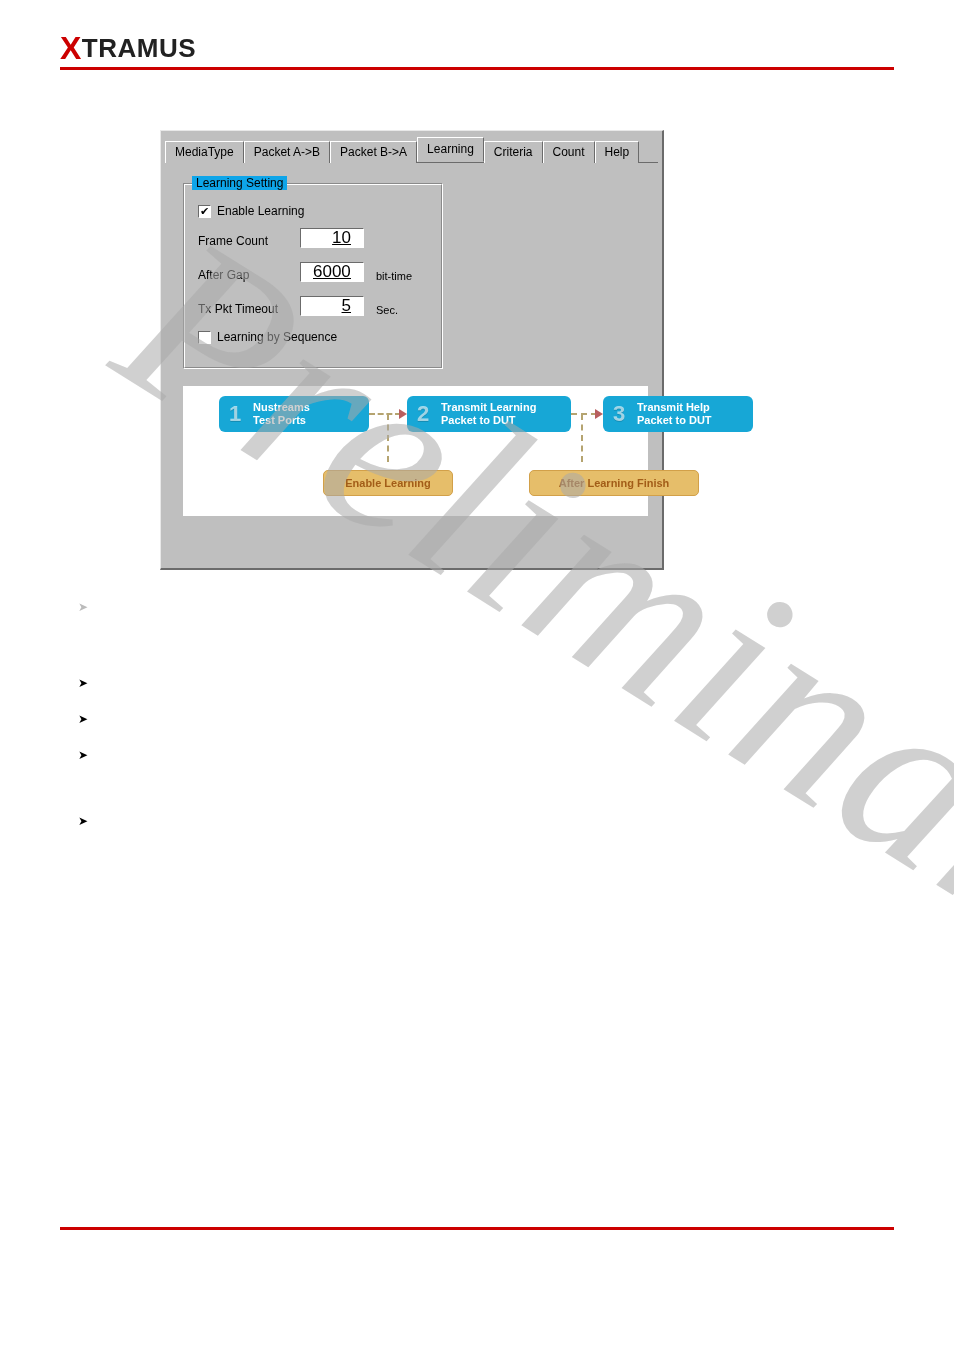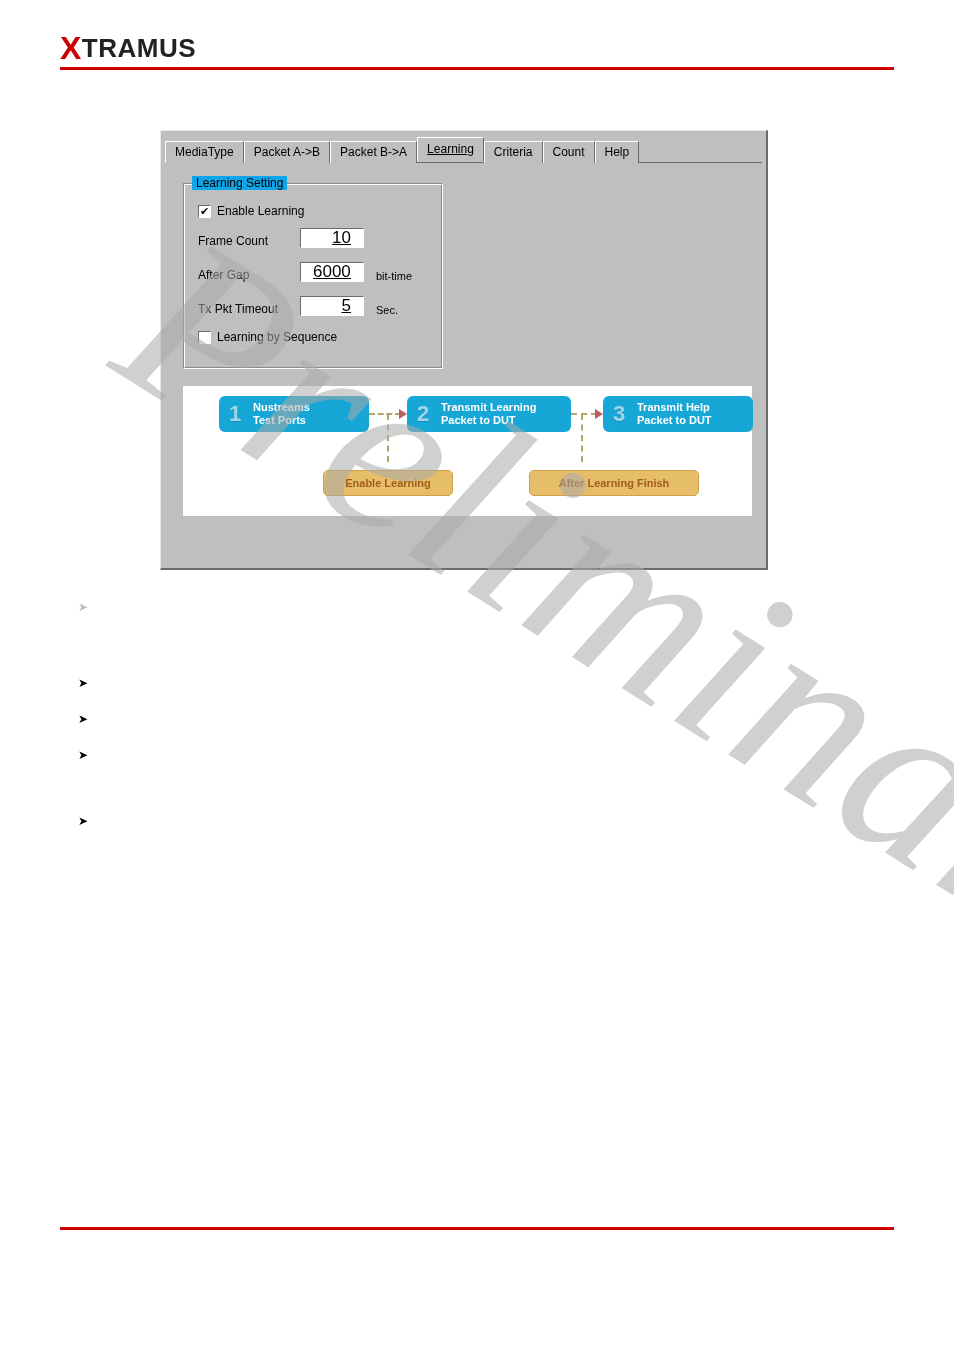--- a/index.html
+++ b/index.html
@@ -13,21 +13,21 @@
     position: relative;
   }
   .top-rule { position: absolute; left: 60px; right: 60px; top: 67px; height: 3px; background: #c00; }
   .logo { position: absolute; left: 60px; top: 30px; font-size: 26px; font-weight: 700; letter-spacing: 0.5px; color: #222; }
   .logo .x { color: #c00; font-size: 32px; vertical-align: -2px; }
 
   .app-panel {
     position: absolute;
     left: 160px;
     top: 130px;
-    width: 608px;
+    width: 504px;
     height: 440px;
     background: #bfbfbf;
     border-top: 1px solid #e8e8e8;
     border-left: 1px solid #e8e8e8;
     border-right: 2px solid #6b6b6b;
     border-bottom: 2px solid #6b6b6b;
   }
 
   
   .tabs {
@@ -50,21 +50,20 @@
     cursor: pointer;
     user-select: none;
   }
   .tab.selected {
     position: relative;
     top: 0;
     padding-top: 4px;
     padding-bottom: 5px;
     z-index: 2;
     border-bottom: 1px solid #bfbfbf;
-    text-decoration: underline;
   }
   .tab-strip-line {
     margin: 0 4px;
     height: 1px;
     background: #fff;
     border-bottom: 1px solid #6b6b6b;
   }
 
   
   .groupbox {

